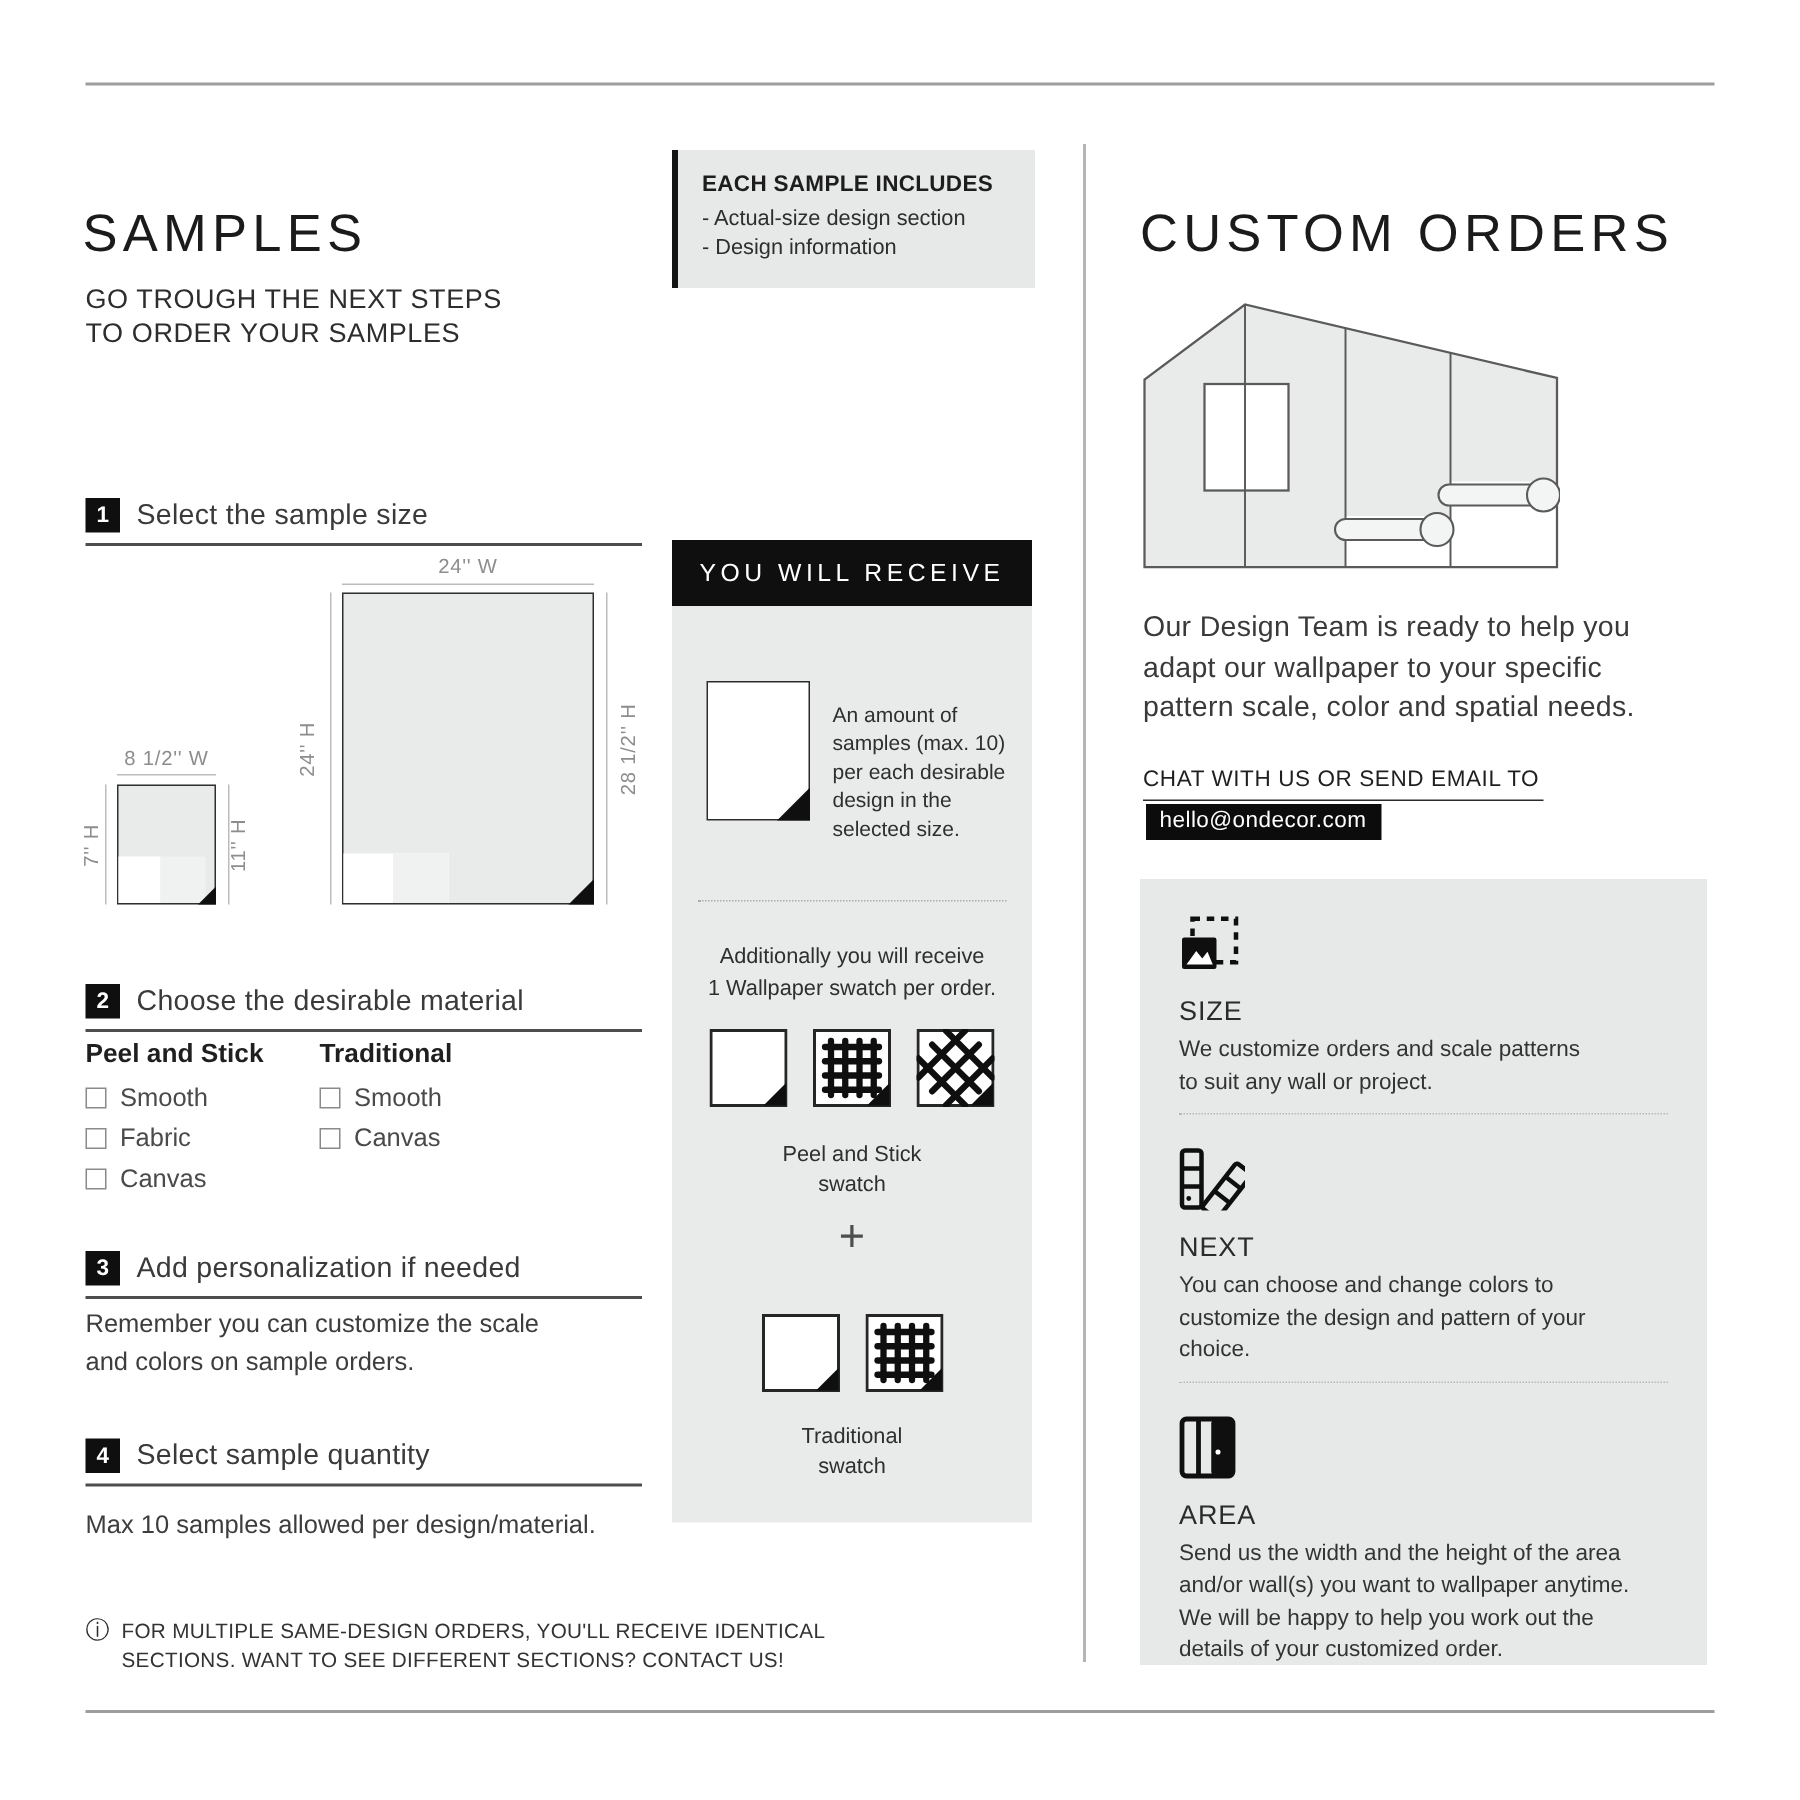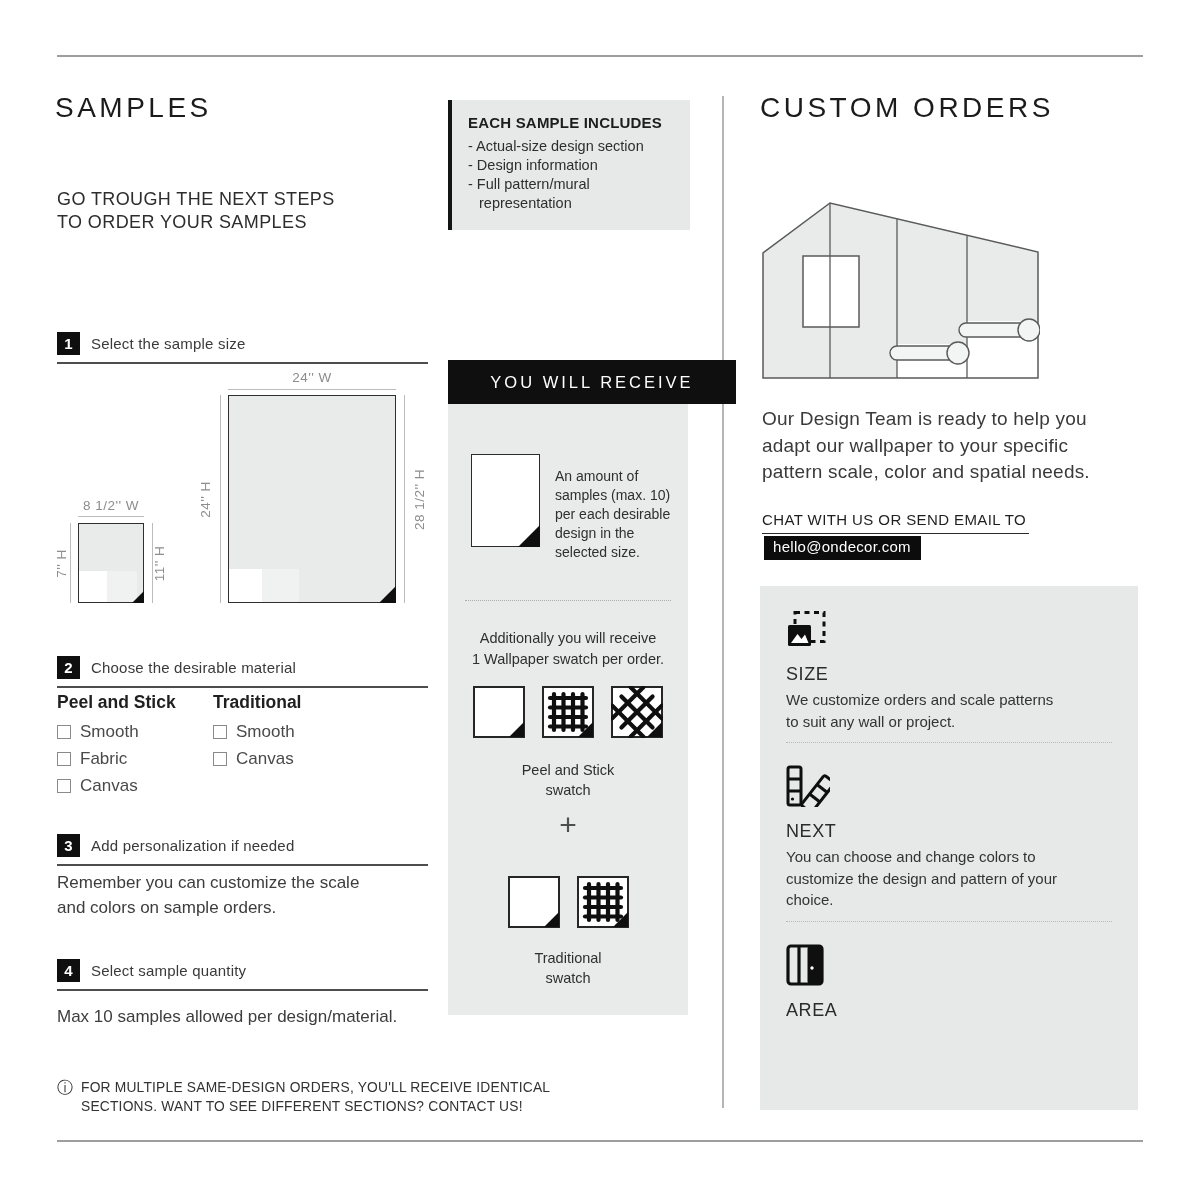--- a/index.html
+++ b/index.html
@@ -6,29 +6,29 @@
   body{width:1200px;height:1200px;position:relative;font-family:"Liberation Sans",sans-serif;color:#3a3a3a;overflow:hidden;}
   .abs{position:absolute;}
   .preline{white-space:pre-line;}
 
   
   .h-rule{position:absolute;left:57px;width:1086px;height:2px;background:#9e9e9e;}
   #top-rule{top:55px;} #bottom-rule{top:1140px;}
   #v-divider{position:absolute;left:722px;top:96px;width:2px;height:1012px;background:#b5b5b5;}
 
   
-  .big-title{font-size:28px;font-weight:500;letter-spacing:3.5px;color:#1b1b1b;white-space:nowrap;}
+  .big-title{font-size:35px;font-weight:500;letter-spacing:3.5px;color:#1b1b1b;white-space:nowrap;margin-top:44px;}
   #samples-title{left:55px;top:92px;}
   #custom-title{left:760px;top:92px;}
   #samples-subtitle{left:57px;top:188px;font-size:18px;line-height:23px;letter-spacing:.4px;color:#2d2d2d;}
 
   
   .step{position:absolute;left:57px;width:371px;display:flex;align-items:center;gap:11px;padding-bottom:7px;border-bottom:2px solid #4d4d4d;}
   .step-num{width:23px;height:23px;background:#0f0f0f;color:#fff;font-size:15px;font-weight:700;display:flex;align-items:center;justify-content:center;flex:none;}
-  .step-label{font-size:15px;color:#3a3a3a;letter-spacing:.2px;white-space:nowrap;}
+  .step-label{font-size:19px;color:#3a3a3a;letter-spacing:.2px;white-space:nowrap;}
   #step1{top:332px;} #step2{top:656px;} #step3{top:834px;} #step4{top:959px;}
 
   
   #diagram{left:57px;top:366px;width:382px;height:260px;}
   .sample-rect{position:absolute;background:#e9ebeb;border:1.5px solid #2f2f2f;}
   .sub-white{position:absolute;left:0;bottom:0;background:#fff;}
   .sub-lite{position:absolute;bottom:0;background:#f0f2f2;}
   .fold17::after,.fold12::after,.fold22::after{content:"";position:absolute;right:-1px;bottom:-1px;width:0;height:0;border-style:solid;border-color:transparent transparent #0f0f0f transparent;}
   .fold17::after{border-width:0 0 17px 17px;}
   .fold12::after{border-width:0 0 12px 12px;}
@@ -50,21 +50,21 @@
   #footnote{left:57px;top:1078px;display:flex;gap:8px;width:500px;}
   #footnote .glyph{font-size:16px;line-height:19px;color:#2e2e2e;}
   #footnote .txt{font-size:13.8px;line-height:19px;letter-spacing:.2px;color:#333;}
 
   
   #each-sample{left:448px;top:100px;width:208px;background:#e7e8e8;border-left:4px solid #141414;padding:14px 14px 17px 16px;}
   #each-sample .title{font-size:15px;font-weight:700;letter-spacing:.2px;color:#1d1d1d;margin-bottom:6px;white-space:nowrap;}
   .inc-item{font-size:14.5px;line-height:19px;color:#2e2e2e;padding-left:11px;white-space:pre-line;}
   .inc-item::before{content:"- ";margin-left:-11px;}
 
-  #ywr-banner{left:448px;top:360px;width:288px;height:44px;background:#0f0f0f;color:#fff;font-size:16.5px;letter-spacing:3px;display:flex;align-items:center;justify-content:center;white-space:nowrap;}
+  #ywr-banner{left:448px;top:360px;width:240px;height:44px;background:#0f0f0f;color:#fff;font-size:16.5px;letter-spacing:3px;display:flex;align-items:center;justify-content:center;white-space:nowrap;}
   #ywr-panel{left:448px;top:404px;width:240px;height:611px;background:#e9eaea;}
   #ywr-panel .page-icon{position:absolute;left:23px;top:50px;width:67px;height:91px;background:#fff;border:1.5px solid #2b2b2b;}
   #ywr-samples-text{position:absolute;left:107px;top:63px;width:128px;font-size:14px;line-height:19px;color:#2f2f2f;}
   .dotted{border-top:1.6px dotted #ababab;}
   #ywr-dotted{position:absolute;left:17px;right:17px;top:196px;}
   #ywr-additional{position:absolute;left:0;top:224px;width:240px;text-align:center;font-size:14.5px;line-height:21px;color:#2f2f2f;}
   .swatch-row{position:absolute;left:0;width:240px;display:flex;justify-content:center;gap:17px;}
   #swatch-row1{top:282px;} #swatch-row2{top:472px;}
   .swatch{width:52px;height:52px;flex:none;}
   .center-label{position:absolute;left:0;width:240px;text-align:center;font-size:14.5px;line-height:20px;color:#2f2f2f;}
@@ -173,22 +173,20 @@
 <div id="footnote" class="abs">
   <span class="glyph">ⓘ</span>
   <span class="txt preline">FOR MULTIPLE SAME-DESIGN ORDERS, YOU'LL RECEIVE IDENTICAL
 SECTIONS. WANT TO SEE DIFFERENT SECTIONS? CONTACT US!</span>
 </div>
 
 <div id="each-sample" class="abs">
   <div class="title">EACH SAMPLE INCLUDES</div>
   <div class="inc-item">Actual-size design section</div>
   <div class="inc-item">Design information</div>
-  <div class="inc-item">Full pattern/mural
-representation</div>
 </div>
 
 <div id="ywr-banner" class="abs">YOU WILL RECEIVE</div>
 
 <div id="ywr-panel" class="abs">
   <div class="page-icon fold22"></div>
   <div id="ywr-samples-text" class="preline">An amount of
 samples (max. 10)
 per each desirable
 design in the
@@ -314,14 +312,18 @@
 choice.</div>
   <div class="feat-divider"></div>
 
   <svg class="feat-icon" width="40" height="42" viewBox="0 0 40 42">
     <rect x="2" y="2" width="34" height="38" rx="3" fill="none" stroke="#0f0f0f" stroke-width="3.2"></rect>
     <line x1="13" y1="2" x2="13" y2="40" stroke="#0f0f0f" stroke-width="3.2"></line>
     <rect x="21.5" y="2" width="14.5" height="38" rx="3" fill="#0f0f0f"></rect>
     <circle cx="26" cy="24" r="1.7" fill="#ffffff"></circle>
   </svg>
   <div class="feat-title">AREA</div>
+  <div class="feat-text preline">Send us the width and the height of the area
+and/or wall(s) you want to wallpaper anytime.
+We will be happy to help you work out the
+details of your customized order.</div>
 
 </div>
 
 </body></html>

